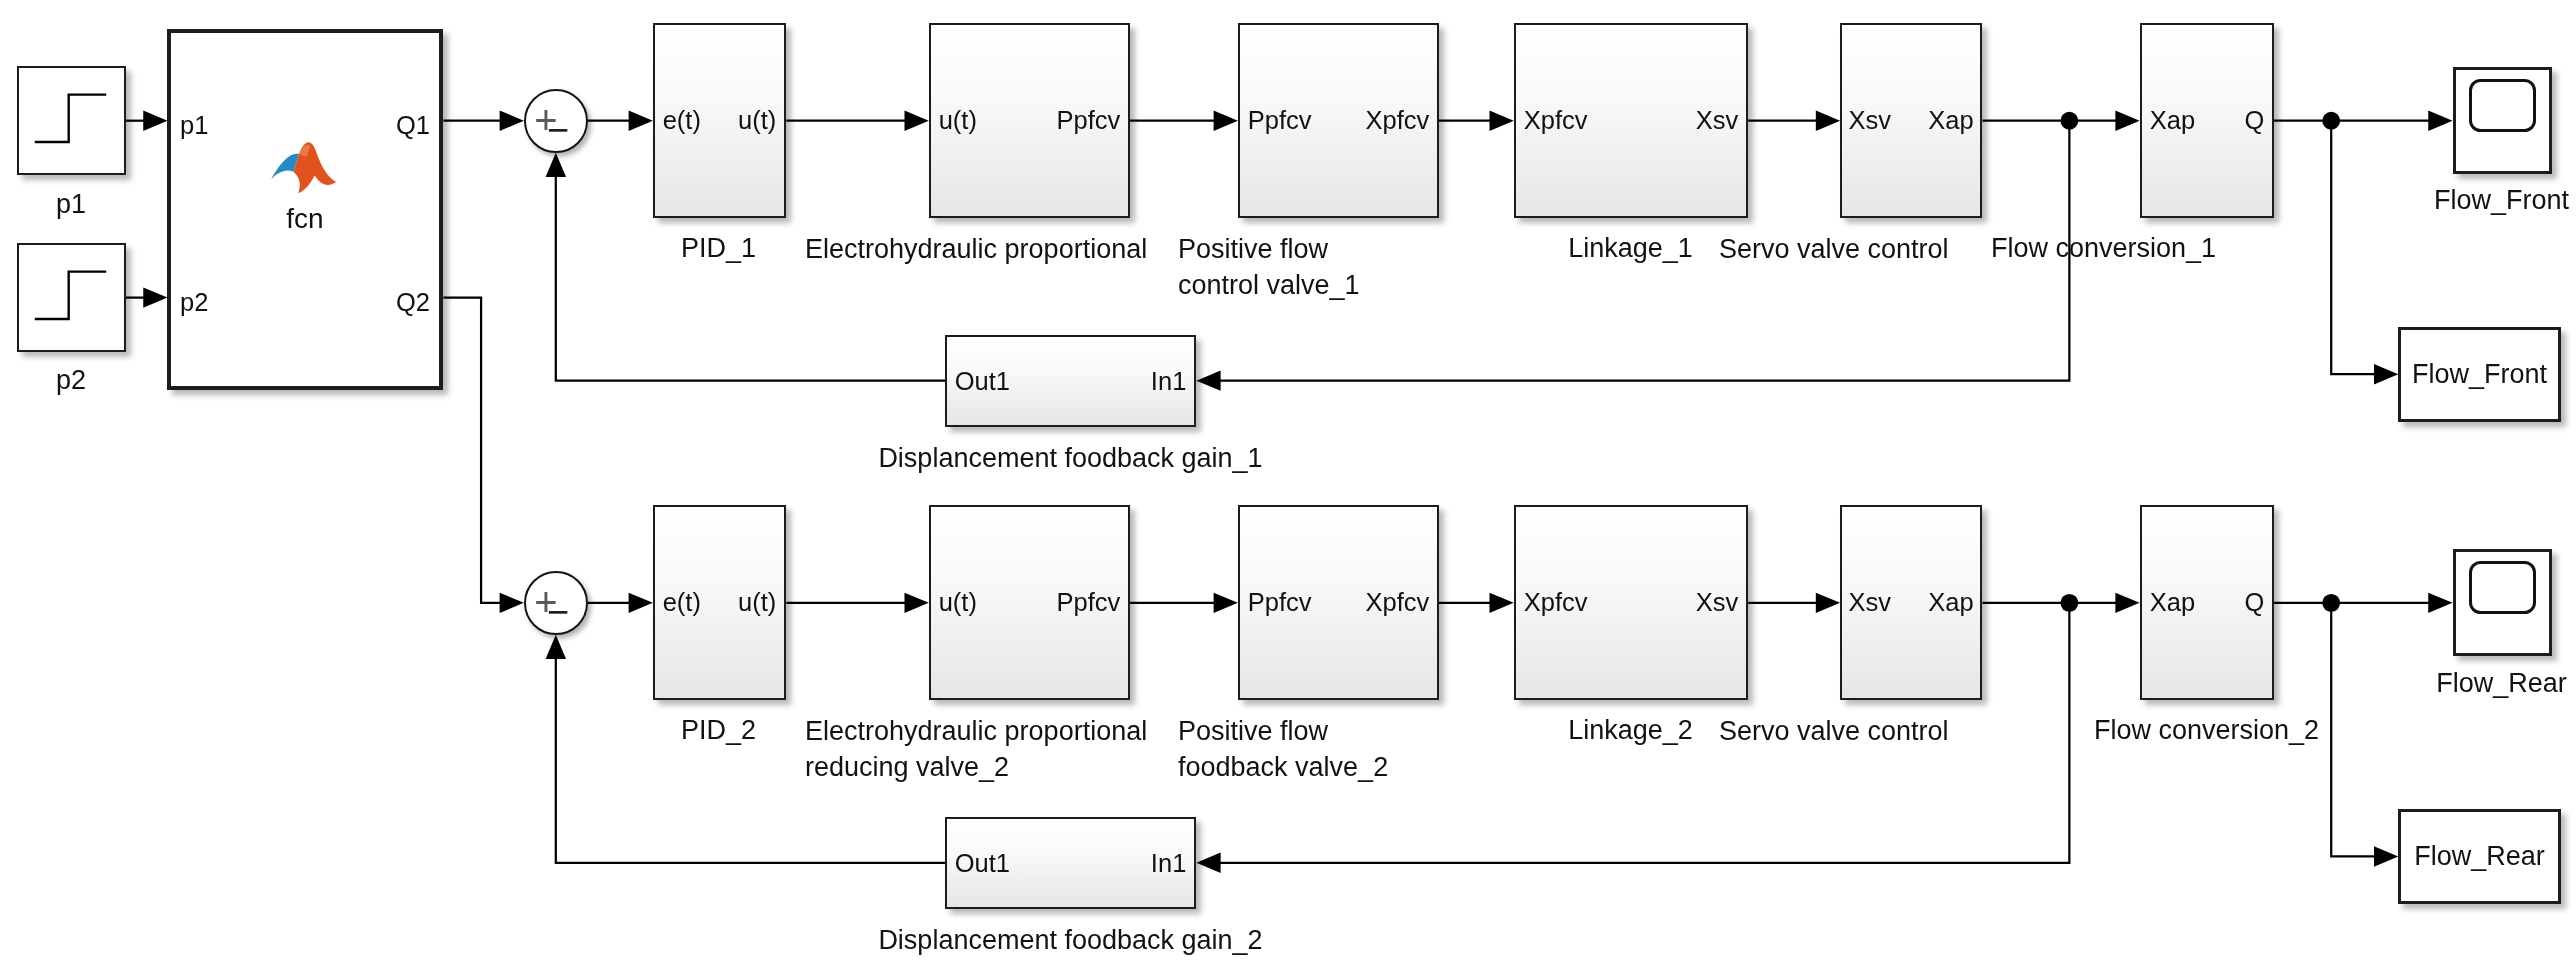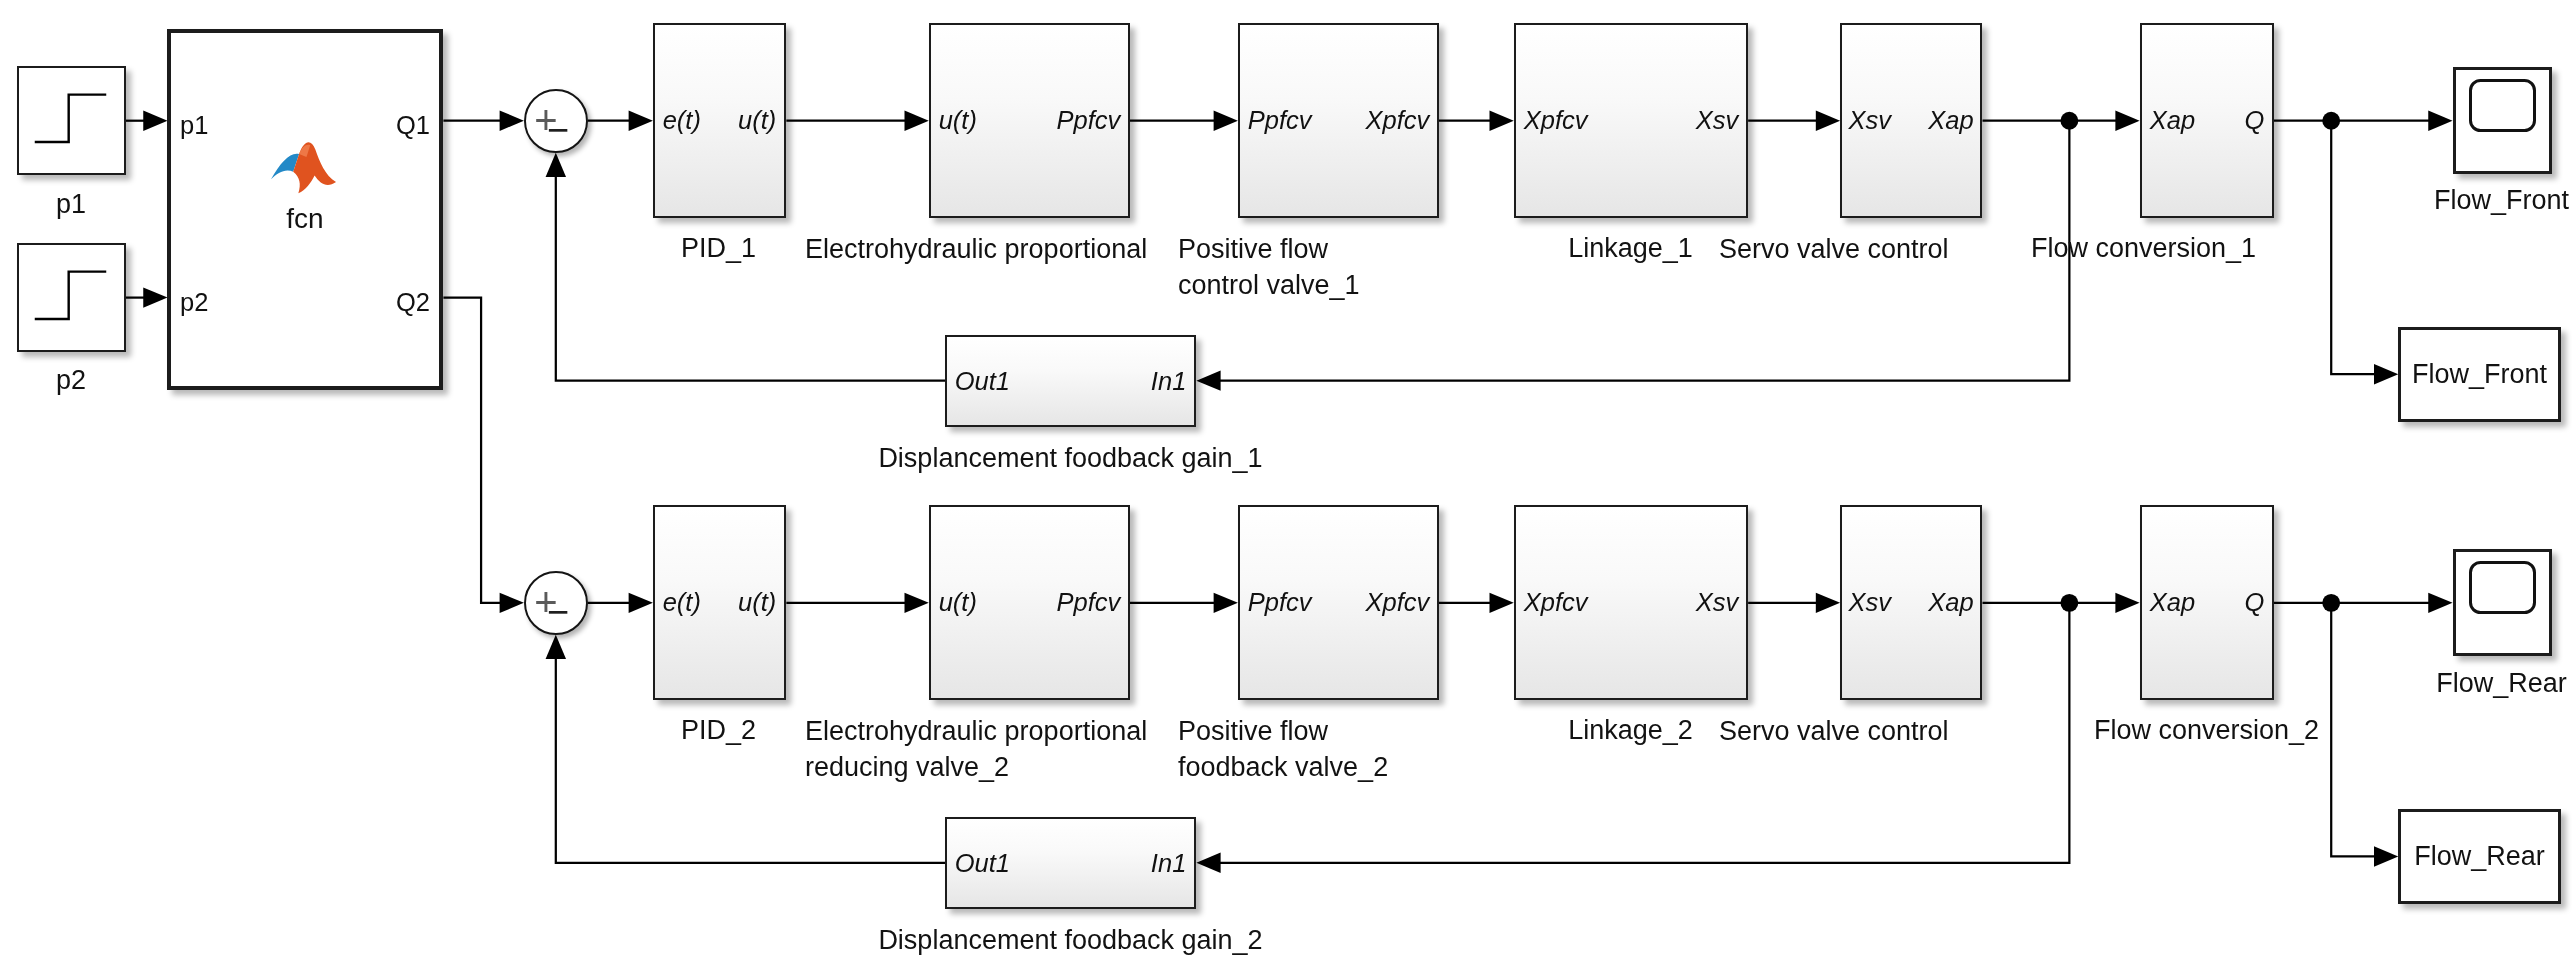--- a/index.html
+++ b/index.html
@@ -8,21 +8,21 @@
     font-family:"Liberation Sans","DejaVu Sans",sans-serif;color:#121212;
   }
   #wires{position:absolute;left:0;top:0;width:2576px;height:972px;}
   .wire{stroke:#000;stroke-width:3.5;fill:none;}
   .ah{fill:#000;stroke:none;}
   .dot{fill:#000;stroke:none;}
   .block{
     position:absolute;box-sizing:border-box;border:2.6px solid #1c1c1c;background:#fff;
     box-shadow:4.5px 5.1px 5.7px rgba(0,0,0,0.28);
   }
-  .grad{background:linear-gradient(180deg,#ffffff 0%,#f9f9f9 38%,#e6e6e6 100%);font-style:italic;}
+  .grad{background:linear-gradient(180deg,#ffffff 0%,#f9f9f9 38%,#e6e6e6 100%);}
   .ports{position:absolute;left:0;top:0;right:0;bottom:0;display:flex;justify-content:space-between;align-items:center;padding:0 7.7px;}
   .port{font-size:25.5px;color:#111;white-space:nowrap;}
   .blabel{position:absolute;text-align:center;font-size:27px;line-height:1.3;color:#121212;white-space:nowrap;}
   .blabel2{position:absolute;text-align:left;font-size:27px;line-height:1.35;color:#121212;}
   .sum{
     position:absolute;width:64px;height:64px;border-radius:50%;box-sizing:border-box;
     border:2.6px solid #141414;background:#fff;box-shadow:3.2px 3.8px 5.1px rgba(0,0,0,0.30);
   }
   .sum .plus{position:absolute;left:8.3px;top:50%;transform:translateY(-52%);font-size:40px;color:#5a5a5a;}
   .sum .minus{position:absolute;left:50%;bottom:-1.3px;transform:translateX(-40%);font-size:38px;color:#1f1f1f;}
@@ -233,21 +233,21 @@
   <div class="blabel2" style="left:1719px;top:231px;width:383px">
     <div>Servo valve control</div>
   </div>
 
   <div class="block grad" style="left:2140px;top:23px;width:134px;height:195px">
     <div class="ports">
       <span class="port">Xap</span>
       <span class="port">Q</span>
     </div>
   </div>
-  <div class="blabel" style="left:1984px;top:231px;width:319px">Flow conversion_1</div>
+  <div class="blabel" style="left:1944px;top:231px;width:319px">Flow conversion_1</div>
 
   <div class="block scope" style="left:2453px;top:67px;width:99px;height:107px">
     <div class="screen"></div>
   </div>
   <div class="blabel" style="left:2374px;top:183px;width:255px">Flow_Front</div>
 
   <div class="block sink" style="left:2398px;top:327px;width:163px;height:95px">
     <span>Flow_Front</span>
   </div>
 

